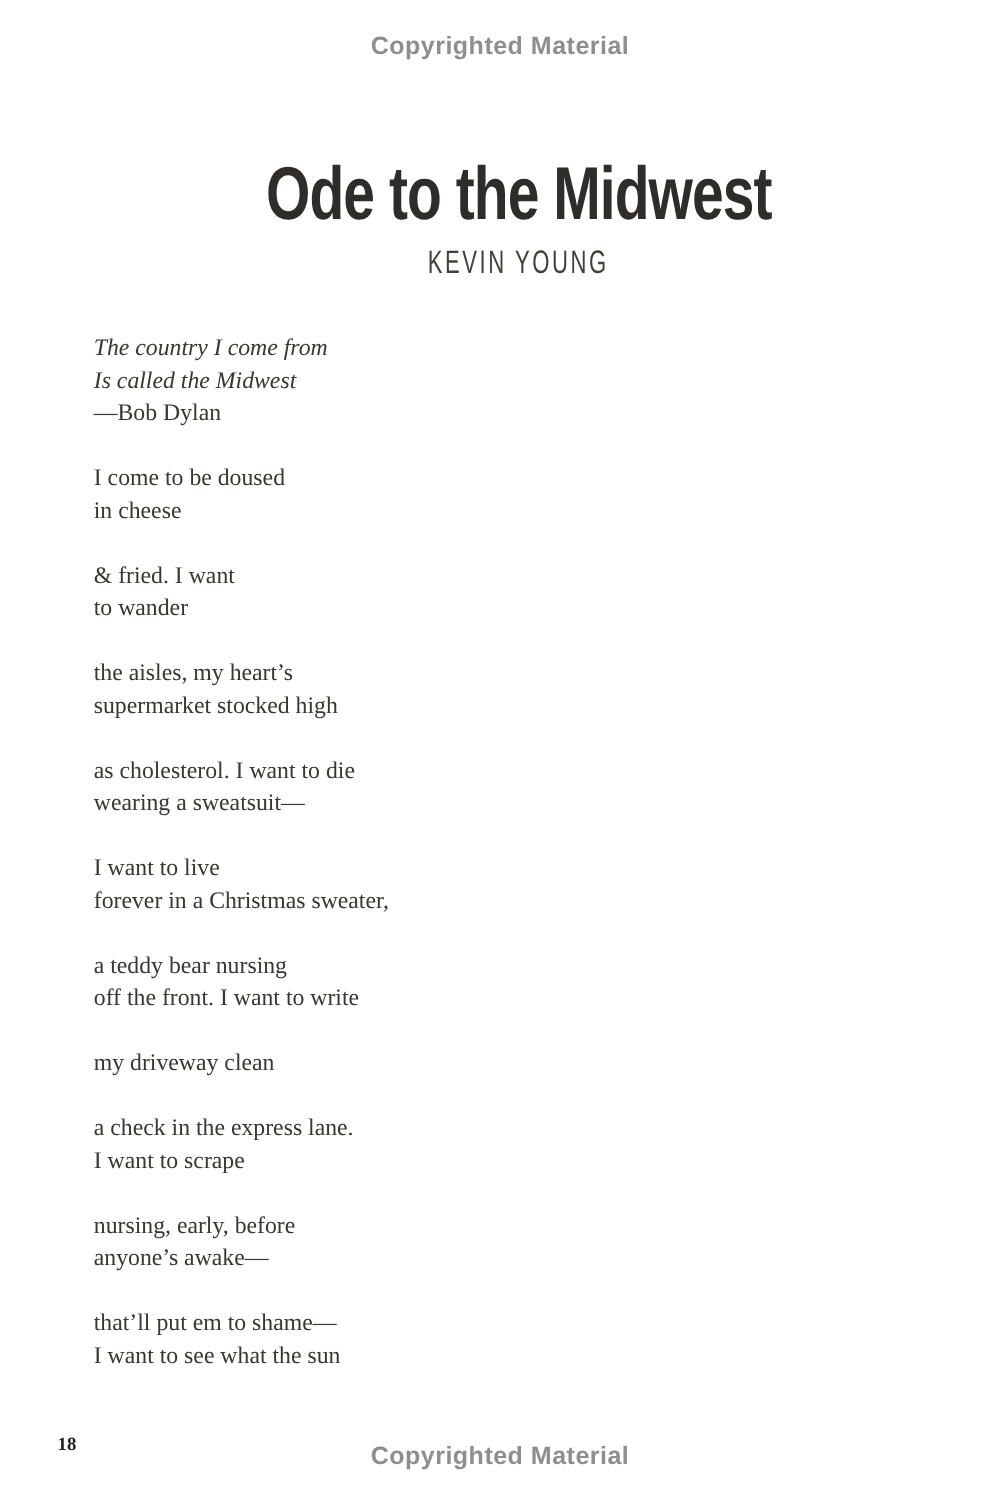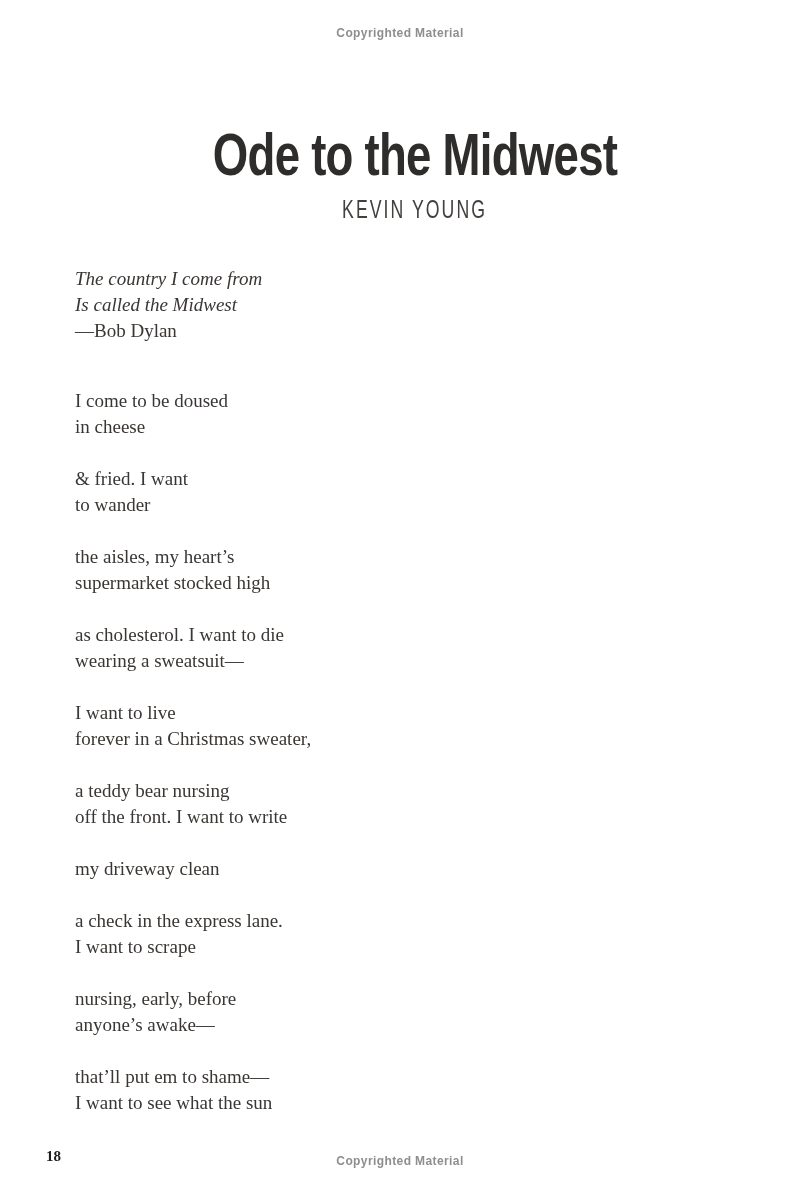--- a/index.html
+++ b/index.html
@@ -15,21 +15,21 @@
     font-family: "Liberation Serif", serif;
     overflow: hidden;
   }
   .copyright {
     position: absolute;
     left: 0;
     width: 100%;
     text-align: center;
     font-family: "Liberation Sans", sans-serif;
     font-weight: 700;
-    font-size: 12px;
+    font-size: 20px;
     letter-spacing: 0.4px;
     color: #8e8e8e;
   }
   .copyright.top { top: 26px; }
   .copyright.bottom { top: 1154px; }
 
   .title-block {
     position: absolute;
     top: 120px;
     left: 0;
@@ -67,21 +67,21 @@
   }
 
   .poem {
     position: absolute;
     left: 75px;
     top: 266px;
     font-size: 19px;
     line-height: 26px;
     color: #3a3633;
   }
-  .epigraph { margin-bottom: 44px; }
+  .epigraph { margin-bottom: 26px; }
   .ep-line.italic { font-style: italic; }
   .stanza { margin-bottom: 26px; }
   .line { white-space: nowrap; }
 
   .page-number {
     position: absolute;
     left: 34px;
     top: 1148px;
     font-family: "Liberation Serif", serif;
     font-weight: 700;

